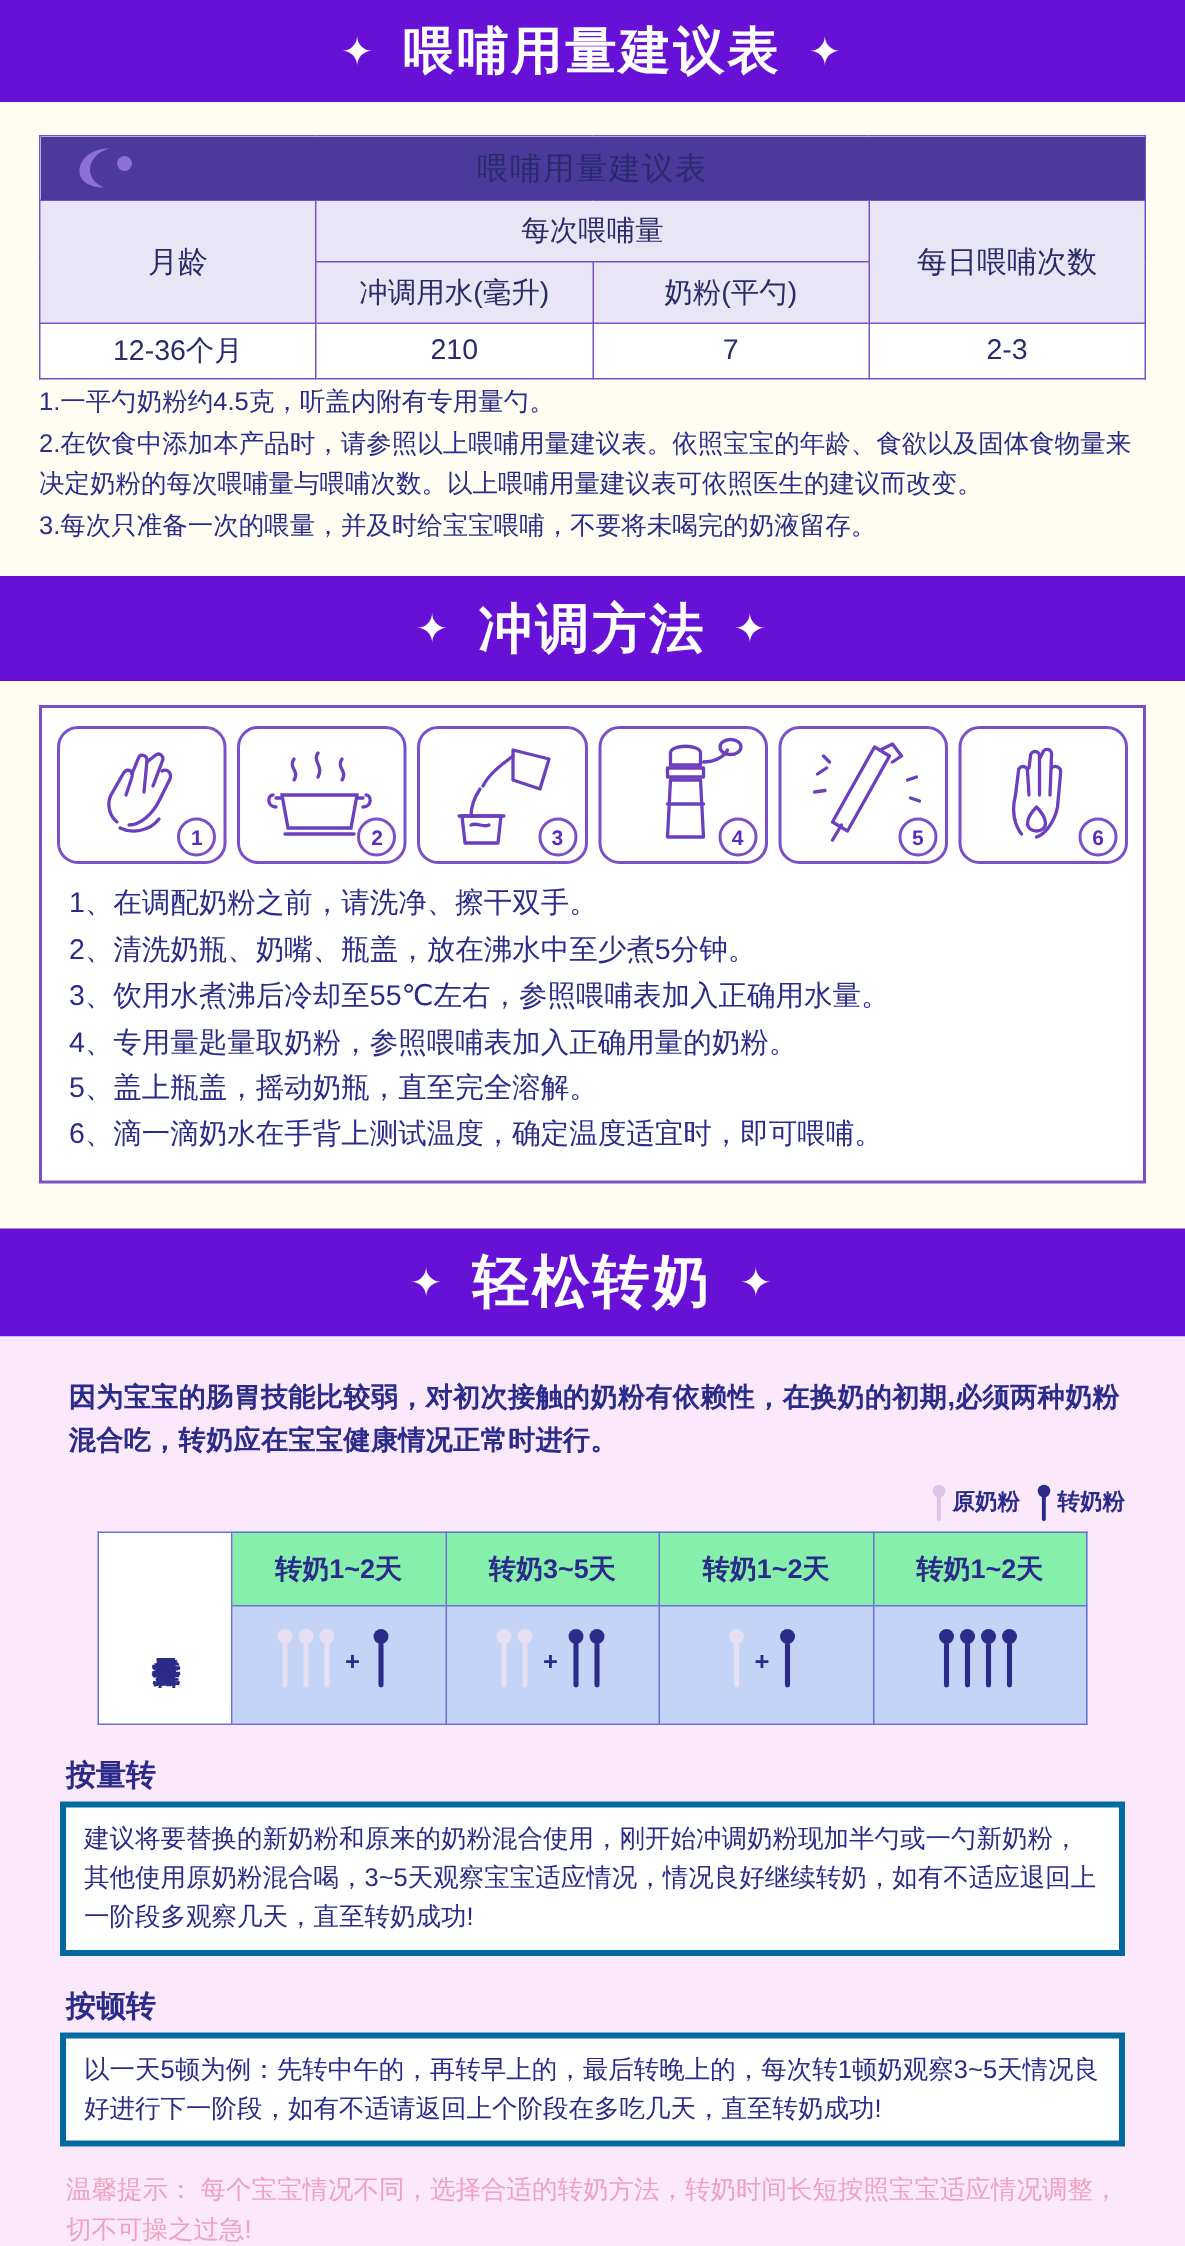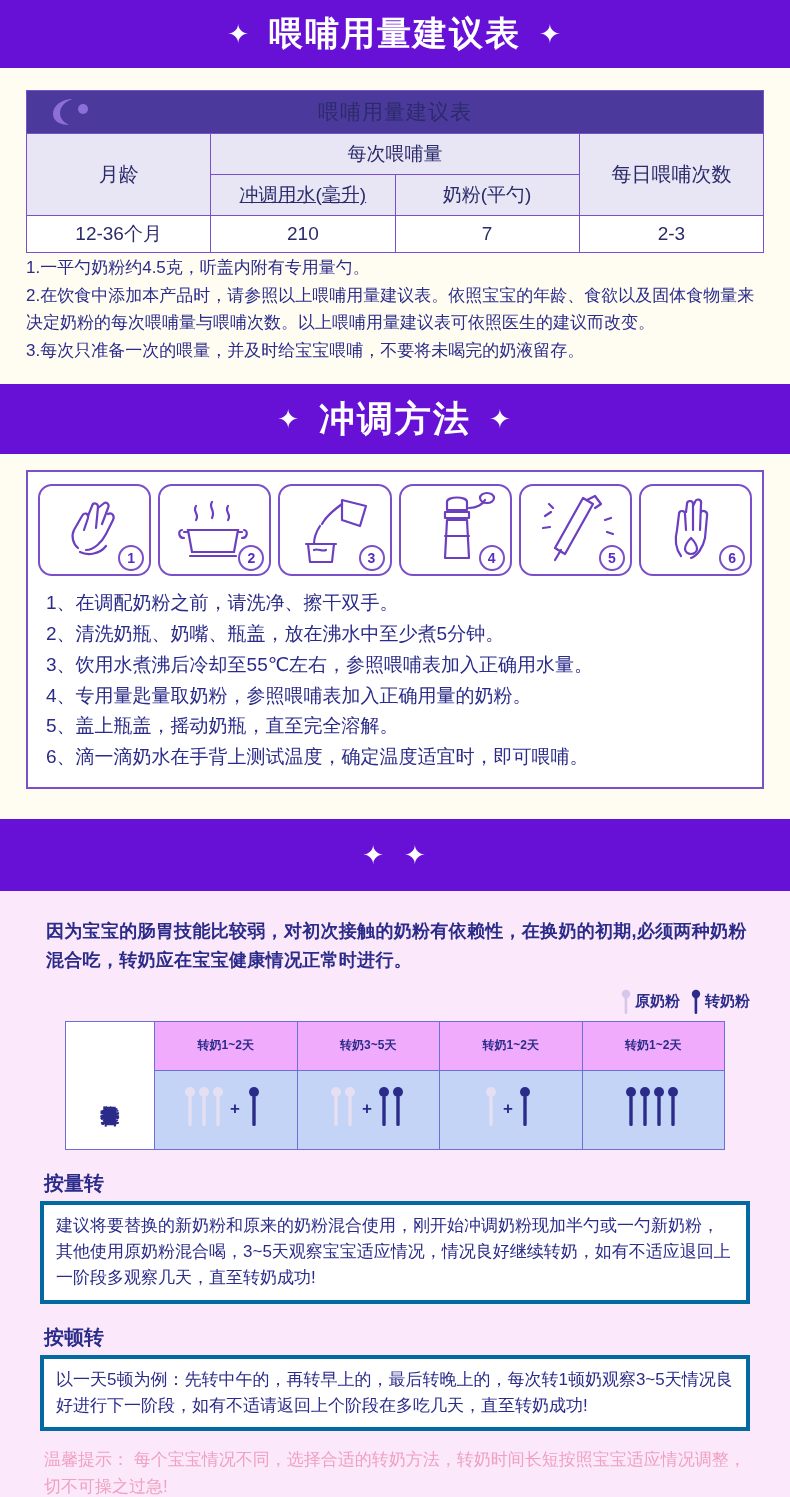--- a/index.html
+++ b/index.html
@@ -181,23 +181,23 @@
   .side-label {
     width: 88px;
     background: #ffffff;
     font-size: 19px;
     font-weight: bold;
     color: #2b2b8a;
     line-height: 1.15;
     padding: 6px 0;
   }
   .switch-head {
-    background: #f0abfc;
+    background: #86efac;
     height: 46px;
-    font-size: 12px;
+    font-size: 18px;
     font-weight: bold;
     color: #2b2b8a;
   }
   .switch-cell {
     background: #c3d4f7;
     height: 76px;
   }
 
   .sub-title {
     font-size: 20px;
@@ -243,21 +243,21 @@
           </svg>
           <span>喂哺用量建议表</span>
         </td>
       </tr>
       <tr>
         <td class="hdr hdr-tall" rowspan="2" style="width:178px;">月龄</td>
         <td class="hdr" colspan="2">每次喂哺量</td>
         <td class="hdr hdr-tall" rowspan="2" style="width:186px;">每日喂哺次数</td>
       </tr>
       <tr>
-        <td class="hdr" style="width:186px;text-decoration:underline;">冲调用水(毫升)</td>
+        <td class="hdr" style="width:186px;">冲调用水(毫升)</td>
         <td class="hdr" style="width:186px;">奶粉(平勺)</td>
       </tr>
       <tr class="valrow">
         <td>12-36个月</td>
         <td>210</td>
         <td>7</td>
         <td>2-3</td>
       </tr>
     </tbody>
       </table>
@@ -370,20 +370,21 @@
         <p>3、饮用水煮沸后冷却至55℃左右，参照喂哺表加入正确用水量。</p>
         <p>4、专用量匙量取奶粉，参照喂哺表加入正确用量的奶粉。</p>
         <p>5、盖上瓶盖，摇动奶瓶，直至完全溶解。</p>
         <p>6、滴一滴奶水在手背上测试温度，确定温度适宜时，即可喂哺。</p>
       </div>
     </div>
   </div>
 
   <div class="banner banner-3">
     <span class="sparkle">✦</span>
+    <span>轻松转奶</span>
     <span class="sparkle">✦</span>
   </div>
 
   <div class="sec3">
     <p class="intro">因为宝宝的肠胃技能比较弱，对初次接触的奶粉有依赖性，在换奶的初期,必须两种奶粉混合吃，转奶应在宝宝健康情况正常时进行。</p>
 
     <div class="legend">
       <span class="li">
         <svg width="12" height="26" viewBox="0 0 12 26">
           <circle cx="6" cy="5" r="4.2" fill="#d6c6ea"></circle>

